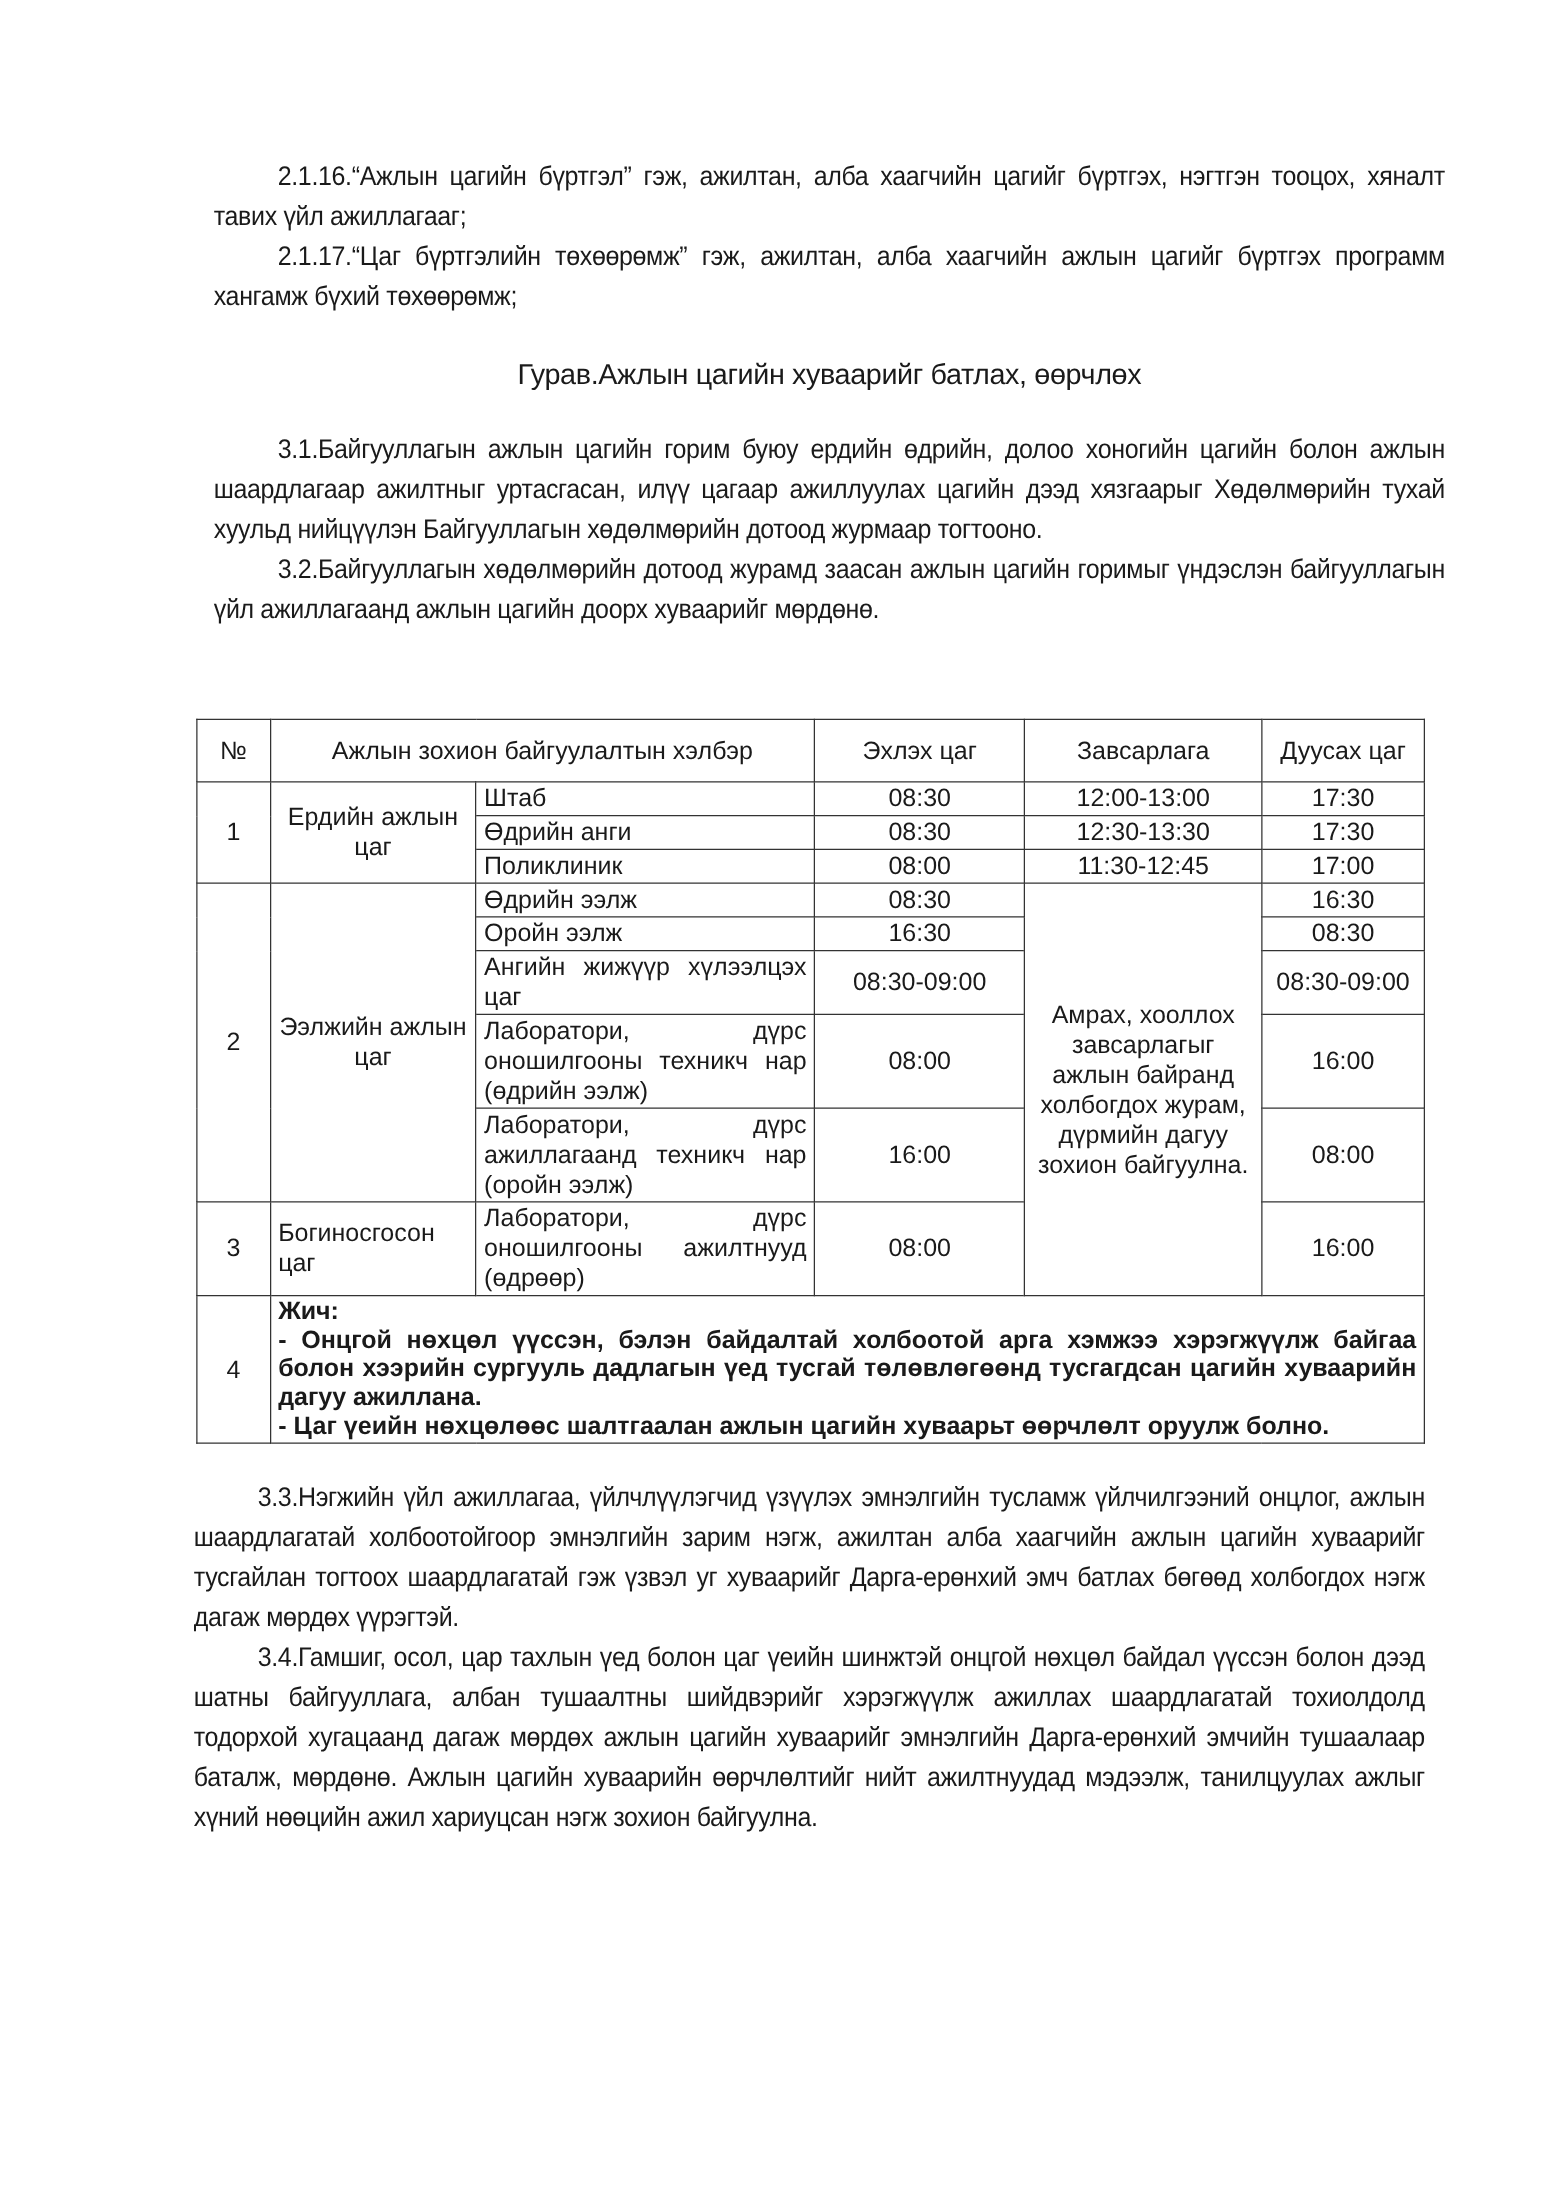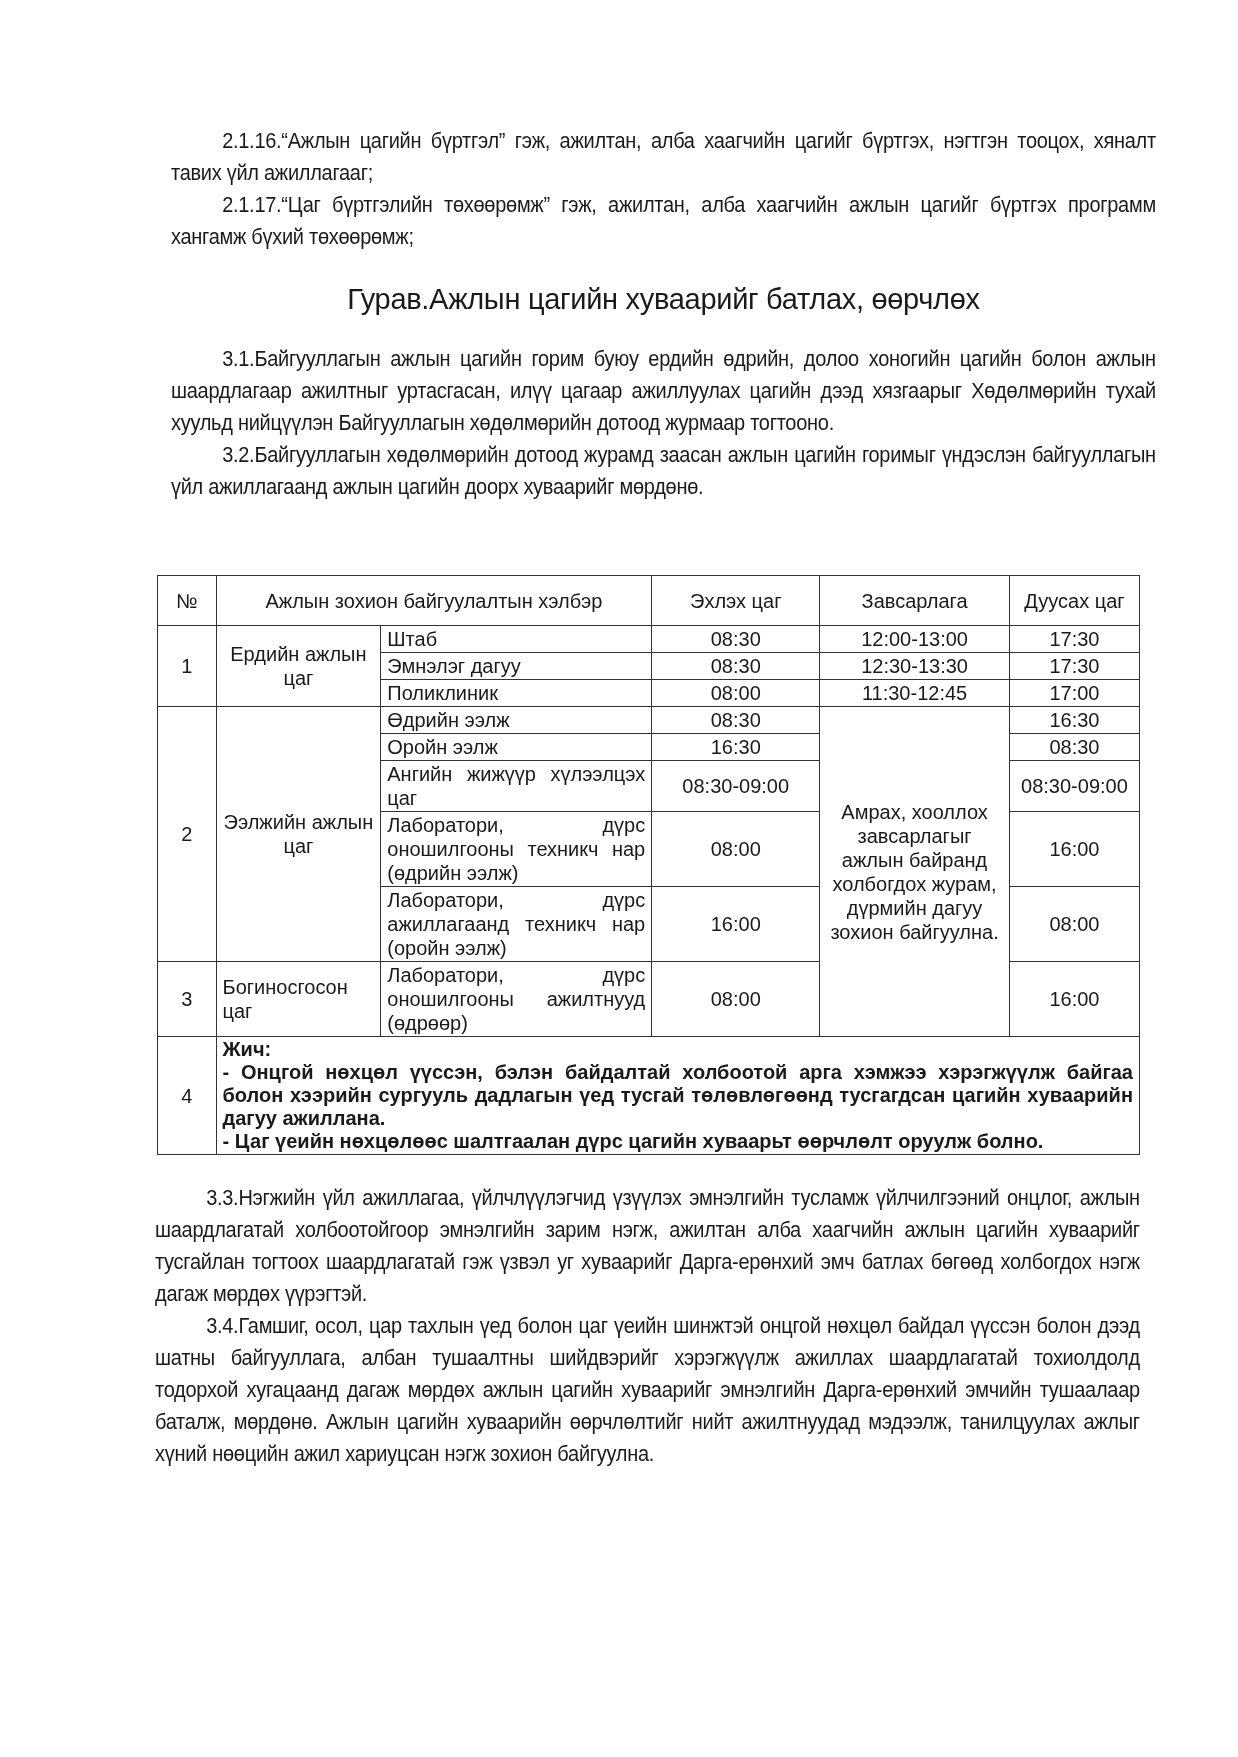--- a/index.html
+++ b/index.html
@@ -7,21 +7,21 @@
       width: 1238px; height: 1757px; position: relative; overflow: hidden;
       font-family: "Liberation Sans", sans-serif; color: #1a1a1a;
     }
     .page { position: absolute; left: 171px; top: 125px; width: 985px; }
     .para {
       font-size: 21.5px; line-height: 32px; text-align: justify;
       text-indent: 55px; margin: 0; letter-spacing: -0.3px;
       transform: scaleX(0.93); transform-origin: left top; width: 1059px;
     }
     .heading {
-      font-size: 29px; line-height: 32px; text-align: center;
+      font-size: 23px; line-height: 32px; text-align: center;
       margin: 30px 0 28px 0; letter-spacing: -0.3px;
     }
     table.sched {
       position: absolute; left: 157px; top: 575px; width: 983px;
       border-collapse: collapse; font-size: 20px; line-height: 24px;
       font-family: "Liberation Sans", sans-serif;
     }
     table.sched td, table.sched th {
       border: 1.5px solid #333; padding: 1px 6px; font-weight: normal;
       vertical-align: middle;
@@ -64,21 +64,21 @@
 
   <tr>
     <td rowspan="3" class="c">1</td>
     <td rowspan="3" class="c">Ердийн ажлын цаг</td>
     <td>Штаб</td>
     <td class="c">08:30</td>
     <td class="c">12:00-13:00</td>
     <td class="c">17:30</td>
   </tr>
   <tr>
-    <td>Эмнэлэг дагуу</td>
+    <td>Өдрийн анги</td>
     <td class="c">08:30</td>
     <td class="c">12:30-13:30</td>
     <td class="c">17:30</td>
   </tr>
   <tr>
     <td>Поликлиник</td>
     <td class="c">08:00</td>
     <td class="c">11:30-12:45</td>
     <td class="c">17:00</td>
   </tr>
@@ -118,21 +118,21 @@
     <td class="jl">Лаборатори, дүрс оношилгооны ажилтнууд (өдрөөр)</td>
     <td class="c">08:00</td>
     <td class="c">16:00</td>
   </tr>
 
   <tr>
     <td class="c">4</td>
     <td colspan="5" class="note">
       <span class="line">Жич:</span>
       <span class="line">- Онцгой нөхцөл үүссэн, бэлэн байдалтай холбоотой арга хэмжээ хэрэгжүүлж байгаа болон хээрийн сургууль дадлагын үед тусгай төлөвлөгөөнд тусгагдсан цагийн хуваарийн дагуу ажиллана.</span>
-      <span class="line">- Цаг үеийн нөхцөлөөс шалтгаалан дүрс цагийн хуваарьт өөрчлөлт оруулж болно.</span>
+      <span class="line">- Цаг үеийн нөхцөлөөс шалтгаалан ажлын цагийн хуваарьт өөрчлөлт оруулж болно.</span>
     </td>
   </tr>
 </tbody>
   </table>
 
 <div class="body2">
   <p class="para">3.3.Нэгжийн үйл ажиллагаа, үйлчлүүлэгчид үзүүлэх эмнэлгийн тусламж үйлчилгээний онцлог, ажлын шаардлагатай холбоотойгоор эмнэлгийн зарим нэгж, ажилтан алба хаагчийн ажлын цагийн хуваарийг тусгайлан тогтоох шаардлагатай гэж үзвэл уг хуваарийг Дарга-ерөнхий эмч батлах бөгөөд холбогдох нэгж дагаж мөрдөх үүрэгтэй.</p>
   <p class="para">3.4.Гамшиг, осол, цар тахлын үед болон цаг үеийн шинжтэй онцгой нөхцөл байдал үүссэн болон дээд шатны байгууллага, албан тушаалтны шийдвэрийг хэрэгжүүлж ажиллах шаардлагатай тохиолдолд тодорхой хугацаанд дагаж мөрдөх ажлын цагийн хуваарийг эмнэлгийн Дарга-ерөнхий эмчийн тушаалаар баталж, мөрдөнө. Ажлын цагийн хуваарийн өөрчлөлтийг нийт ажилтнуудад мэдээлж, танилцуулах ажлыг хүний нөөцийн ажил хариуцсан нэгж зохион байгуулна.</p>
 </div>
 

